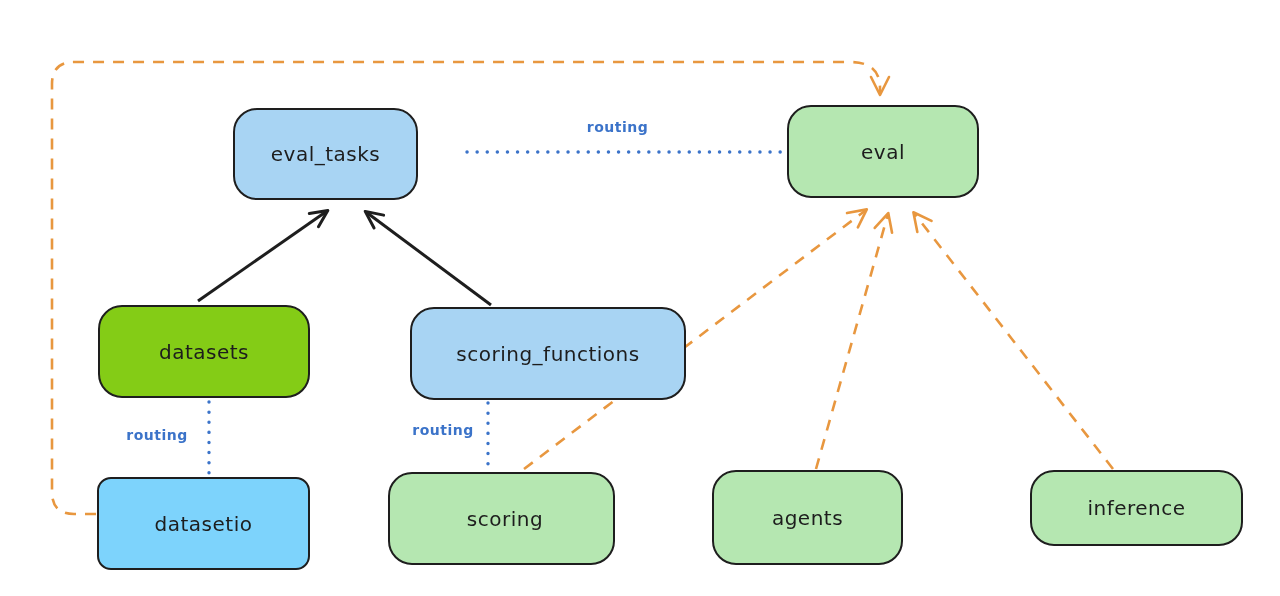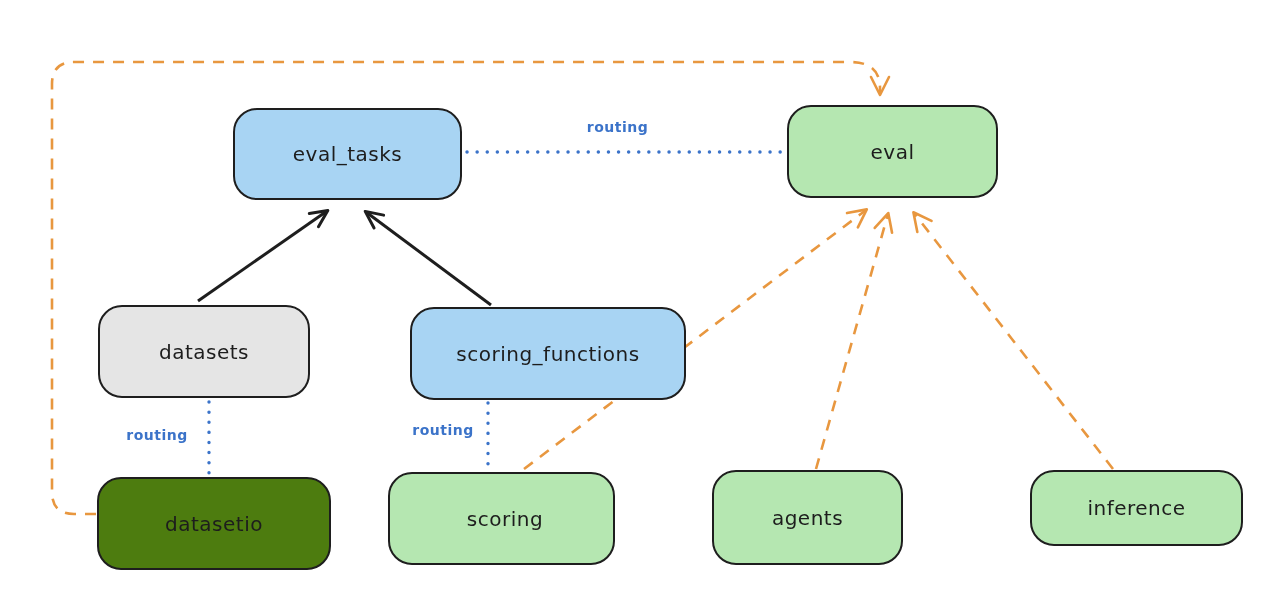--- a/index.html
+++ b/index.html
@@ -57,37 +57,37 @@
 
     <path d="M 491 305 L 366 212" fill="none" stroke-width="3" marker-end="url(#arrow-black)" stroke="#1e1e1e"></path>
 
     <path d="M 467 152 L 785 152" fill="none" stroke-width="3.4" stroke-dasharray="0.1 10" stroke-linecap="round" stroke="#3b73c9"></path>
 
     <path d="M 209 402 L 209 475" fill="none" stroke-width="3.4" stroke-dasharray="0.1 10" stroke-linecap="round" stroke="#3b73c9"></path>
 
     <path d="M 488 403 L 488 470" fill="none" stroke-width="3.4" stroke-dasharray="0.1 10" stroke-linecap="round" stroke="#3b73c9"></path>
   </svg>
 
-  <div class="node" style="left: 233px; top: 108px; width: 229px; height: 92px; background: rgb(168, 212, 243);">
+  <div class="node" style="left: 233px; top: 108px; width: 185px; height: 92px; background: rgb(168, 212, 243);">
     <span class="node-label">eval_tasks</span>
   </div>
 
-  <div class="node" style="left: 787px; top: 105px; width: 211px; height: 93px; background: rgb(181, 231, 177);">
+  <div class="node" style="left: 787px; top: 105px; width: 192px; height: 93px; background: rgb(181, 231, 177);">
     <span class="node-label">eval</span>
   </div>
 
-  <div class="node" style="left: 98px; top: 305px; width: 212px; height: 93px; background: #e5e5e5;">
+  <div class="node" style="left: 98px; top: 305px; width: 212px; height: 93px; background: #84cc16;">
     <span class="node-label">datasets</span>
   </div>
 
   <div class="node" style="left: 380px; top: 307px; width: 276px; height: 93px; background: rgb(168, 212, 243); margin-left: 30px;">
     <span class="node-label">scoring_functions</span>
   </div>
 
-  <div class="node" style="left: 97px; top: 477px; width: 234px; height: 93px; background: #4d7c0f;">
+  <div class="node" style="left: 97px; top: 477px; width: 213px; height: 93px; background: #7dd3fc; border-radius: 14px;">
     <span class="node-label">datasetio</span>
   </div>
 
   <div class="node" style="left: 388px; top: 472px; width: 227px; height: 93px; background: rgb(181, 231, 177); padding-left: 7px;">
     <span class="node-label">scoring</span>
   </div>
 
   <div class="node" style="left: 712px; top: 470px; width: 191px; height: 95px; background: rgb(181, 231, 177);">
     <span class="node-label">agents</span>
   </div>

